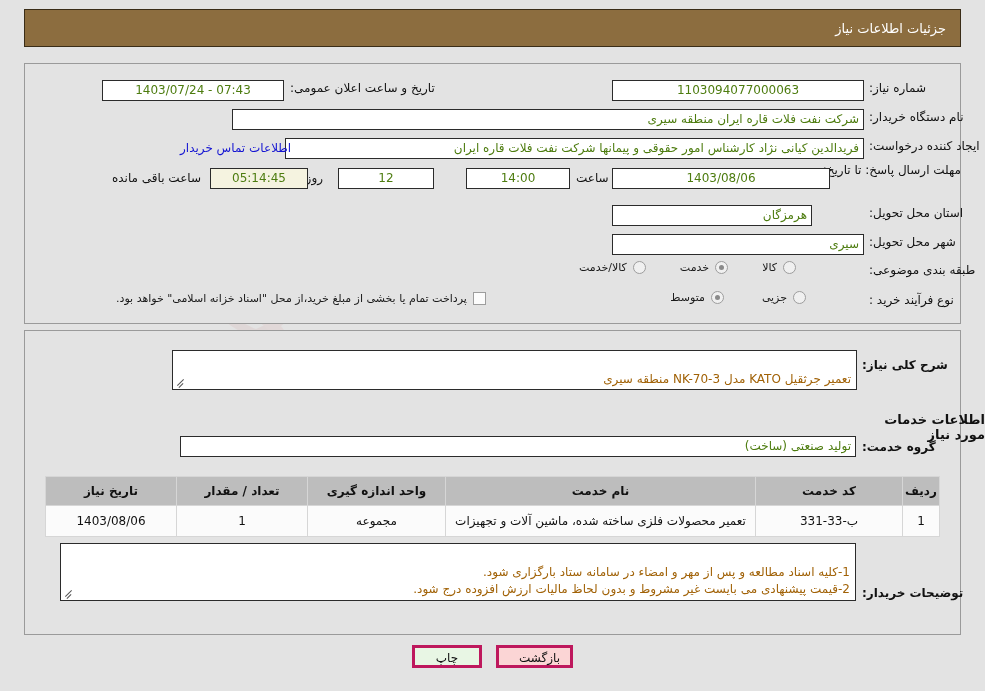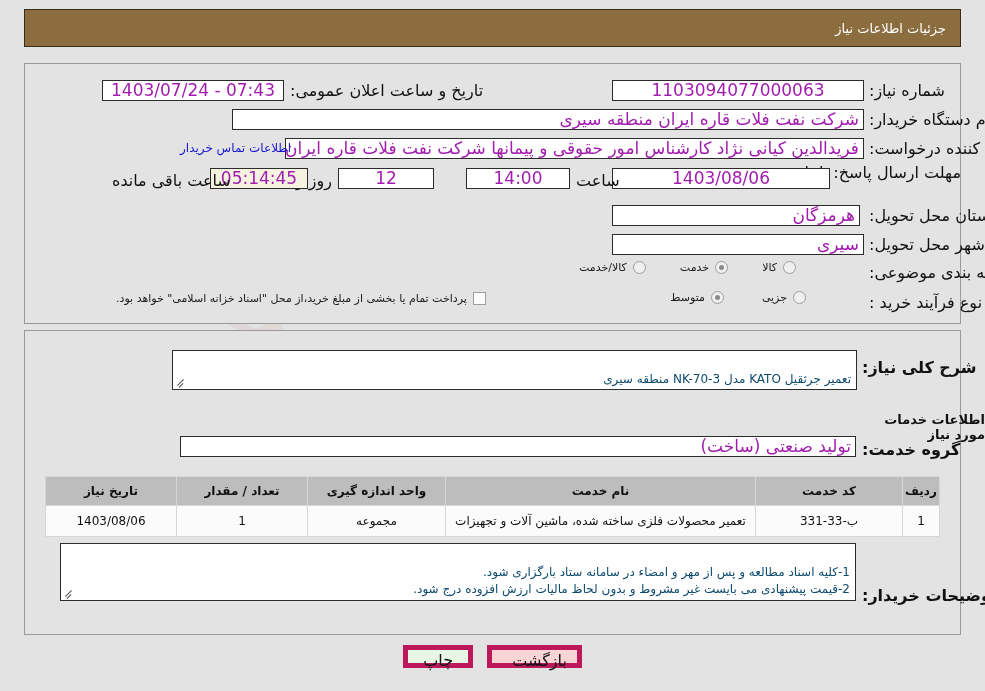--- a/index.html
+++ b/index.html
@@ -79,37 +79,37 @@
   #panel-bottom { left: 24px; top: 330px; width: 937px; height: 305px; }
 
   
   .fieldrow {
     position: absolute;
     display: flex;
     align-items: center;
     white-space: nowrap;
   }
   .lbl {
-    font-size: 16px;
+    font-size: 12px;
     color: #111;
     text-align: left;
     white-space: nowrap;
   }
   .lbl-strong { font-weight: bold; }
   .box {
     background: #ffffff;
     border: 1px solid #2b2b2b;
     box-sizing: border-box;
     height: 21px;
     line-height: 19px;
-    font-size: 17px;
+    font-size: 12px;
     padding: 0 4px;
     overflow: hidden;
     white-space: nowrap;
-    color: #a21caf;
+    color: #4d7c0f;
   }
   .box.center { text-align: center; }
   .box.right  { text-align: right; }
   .box.cream  { background: #f5f3e0; }
   .link {
     color: #1414d2;
     font-size: 12px;
     text-decoration: none;
     white-space: nowrap;
     cursor: pointer;
@@ -144,21 +144,21 @@
   }
   .opt { display: inline-flex; align-items: center; gap: 6px; }
   .opt .t { font-size: 11px; }
 
   
   .ta {
     background: #ffffff;
     border: 1px solid #2b2b2b;
     box-sizing: border-box;
     font-size: 12px;
-    color: #0c4a6e;
+    color: #a16207;
     padding: 3px 5px 0 5px;
     position: relative;
     overflow: hidden;
     line-height: 17px;
     white-space: pre-line;
     text-align: right;
   }
   .ta .grip {
     position: absolute;
     left: 3px; bottom: 2px;
@@ -210,27 +210,27 @@
   .footer {
     position: absolute;
     left: 0; top: 645px;
     width: 985px;
     display: flex;
     justify-content: center;
     gap: 14px;
     z-index: 3;
   }
   .btn {
-    border: 5px solid #be185d;
+    border: 3px solid #be185d;
     box-sizing: border-box;
     height: 23px;
     min-width: 70px;
     line-height: 21px;
     text-align: center;
-    font-size: 16px;
+    font-size: 12px;
     color: #111;
     cursor: pointer;
     padding: 0 10px;
   }
   .btn-print  { background: #e8f6e4; }
   .btn-back   { background: #fbd5d5; padding-left: 20px; }
 
   .section-title {
     position: absolute;
     font-weight: bold;
@@ -288,21 +288,21 @@
 <span class="lbl" style="position:absolute; left:576px; top:171px; z-index:3;">ساعت</span>
 <div class="box center" style="position:absolute; left:466px; top:168px; width:104px; z-index:3;">14:00</div>
 <div class="box center" style="position:absolute; left:338px; top:168px; width:96px; z-index:3;">12</div>
 <span class="lbl" style="position:absolute; left:296px; top:171px; z-index:3;">روز و</span>
 <div class="box center cream" style="position:absolute; left:210px; top:168px; width:98px; z-index:3;">05:14:45</div>
 <span class="lbl" style="position:absolute; left:112px; top:171px; z-index:3;">ساعت باقی مانده</span>
 
 <div class="fieldrow" style="left:869px; top:206px; z-index:3;">
   <span class="lbl">استان محل تحویل:</span>
 </div>
-<div class="box right" style="position:absolute; left:612px; top:205px; width:248px; z-index:3;">هرمزگان</div>
+<div class="box right" style="position:absolute; left:612px; top:205px; width:200px; z-index:3;">هرمزگان</div>
 
 <div class="fieldrow" style="left:869px; top:235px; z-index:3;">
   <span class="lbl">شهر محل تحویل:</span>
 </div>
 <div class="box right" style="position:absolute; left:612px; top:234px; width:252px; z-index:3;">سیری</div>
 
 <div class="fieldrow" style="left:869px; top:263px; z-index:3;">
   <span class="lbl">طبقه بندی موضوعی:</span>
 </div>
 <div style="position:absolute; left:556px; top:261px; width:240px; display:flex; justify-content:flex-start; gap:34px; z-index:3;">

